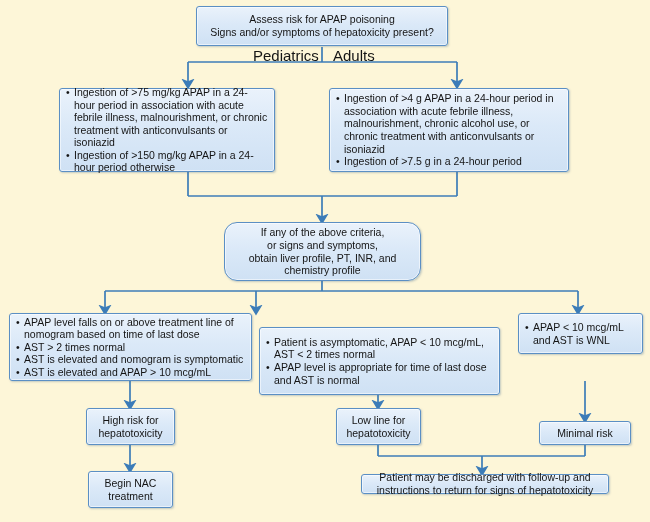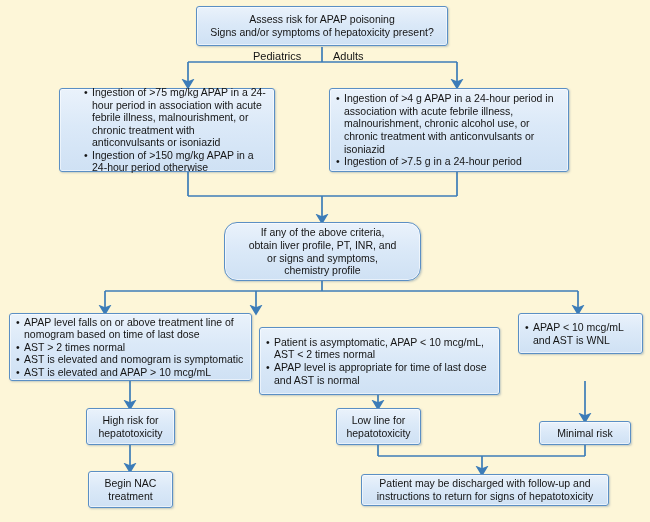--- a/index.html
+++ b/index.html
@@ -47,21 +47,21 @@
   }
   ul.blist li:before{
     content:"\2022";
     position:absolute;left:0;top:0;
     font-size:10.5px;line-height:12.6px;
   }
 
   
   .blabel{
     position:absolute;z-index:3;
-    font-size:11px;line-height:12px;
+    font-size:15px;line-height:12px;
     color:#141414;
     background:transparent;
     white-space:nowrap;
   }
 </style>
 </head>
 <body>
 
 <div id="root">
 
@@ -107,43 +107,43 @@
   <div class="box center" style="left:196px;top:6px;width:252px;height:40px;">
     <div class="pad">
       <span class="ln">Assess risk for APAP poisoning</span>
       <span class="ln">Signs and/or symptoms of hepatoxicity present?</span>
     </div>
   </div>
 
   <div class="blabel" style="left:253px;top:50px;">Pediatrics</div>
   <div class="blabel" style="left:333px;top:50px;">Adults</div>
 
-  <div class="box" style="left:59px;top:88px;width:216px;height:84px;padding-left:18px;">
+  <div class="box" style="left:59px;top:88px;width:216px;height:84px;">
     <div class="pad">
       <ul class="blist">
         <li>Ingestion of &gt;75 mg/kg APAP in a 24-hour period in association with acute febrile illness, malnourishment, or chronic treatment with anticonvulsants or isoniazid</li>
         <li>Ingestion of &gt;150 mg/kg APAP in a 24-hour period otherwise</li>
       </ul>
     </div>
   </div>
 
   <div class="box" style="left:329px;top:88px;width:240px;height:84px;">
     <div class="pad">
       <ul class="blist">
         <li>Ingestion of &gt;4 g APAP in a 24-hour period in association with acute febrile illness, malnourishment, chronic alcohol use, or chronic treatment with anticonvulsants or isoniazid</li>
         <li>Ingestion of &gt;7.5 g in a 24-hour period</li>
       </ul>
     </div>
   </div>
 
   <div class="box center" style="left:224px;top:222px;width:197px;height:59px;border-radius:13px;">
     <div class="pad">
       <span class="ln">If any of the above criteria,</span>
+      <span class="ln">or signs and symptoms,</span>
       <span class="ln">obtain liver profile, PT, INR, and</span>
-      <span class="ln">or signs and symptoms,</span>
       <span class="ln">chemistry profile</span>
     </div>
   </div>
 
   <div class="box" style="left:9px;top:313px;width:243px;height:68px;">
     <div class="pad">
       <ul class="blist">
         <li>APAP level falls on or above treatment line of nomogram based on time of last dose</li>
         <li>AST &gt; 2 times normal</li>
         <li>AST is elevated and nomogram is symptomatic</li>
@@ -189,20 +189,20 @@
     </div>
   </div>
 
   <div class="box center" style="left:88px;top:471px;width:85px;height:37px;">
     <div class="pad">
       <span class="ln">Begin NAC</span>
       <span class="ln">treatment</span>
     </div>
   </div>
 
-  <div class="box center" style="left:361px;top:474px;width:248px;height:32px;">
+  <div class="box center" style="left:361px;top:474px;width:248px;height:20px;">
     <div class="pad">
       <span class="ln">Patient may be discharged with follow-up and</span>
       <span class="ln">instructions to return for signs of hepatotoxicity</span>
     </div>
   </div>
 
 </div>
 
 </body></html>

